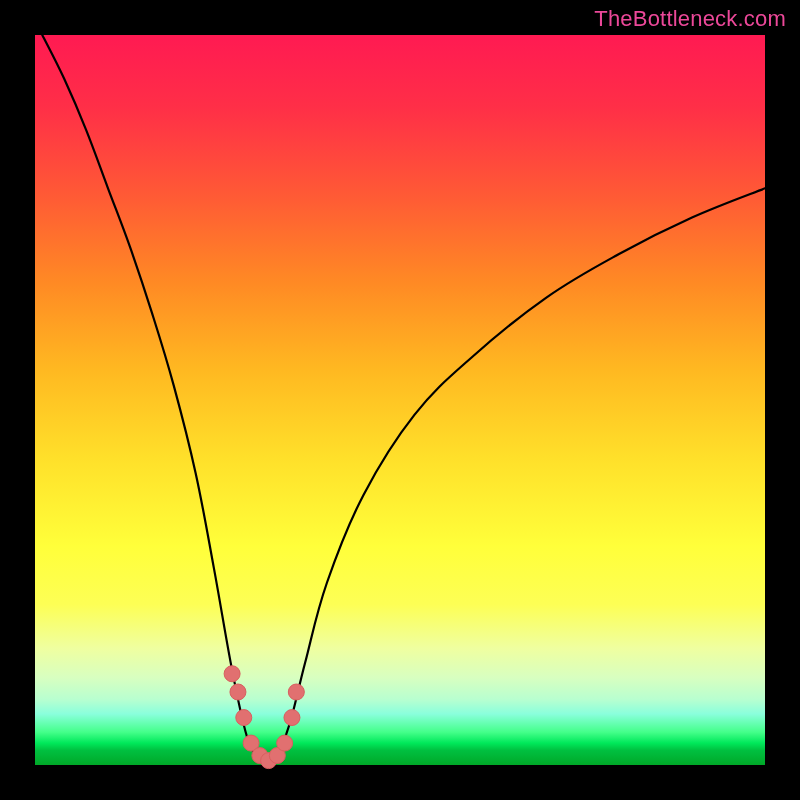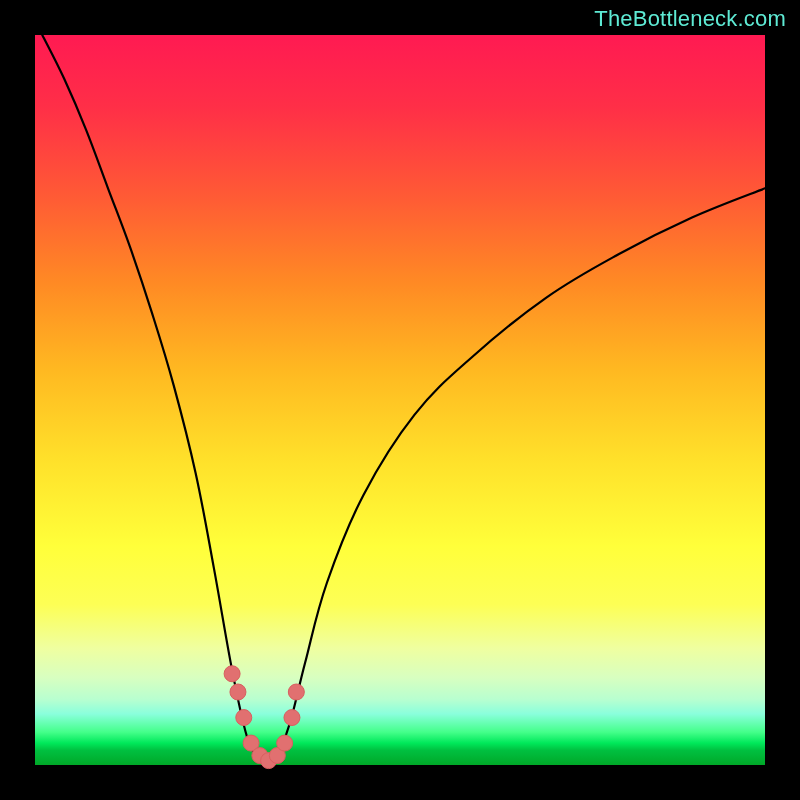--- a/index.html
+++ b/index.html
@@ -39,21 +39,21 @@
       #44ff8a 95.5%,
       #00e85a 97%,
       #00c040 98%,
       #00a828 100%
     );
   }
   .watermark {
     position: absolute;
     top: 6px;
     right: 14px;
-    color: #5eead4;
+    color: #ec4899;
     font-size: 22px;
     letter-spacing: 0.2px;
     font-weight: 400;
     user-select: none;
   }
   svg.curves {
     position: absolute;
     left: 0;
     top: 0;
     width: 730px;

